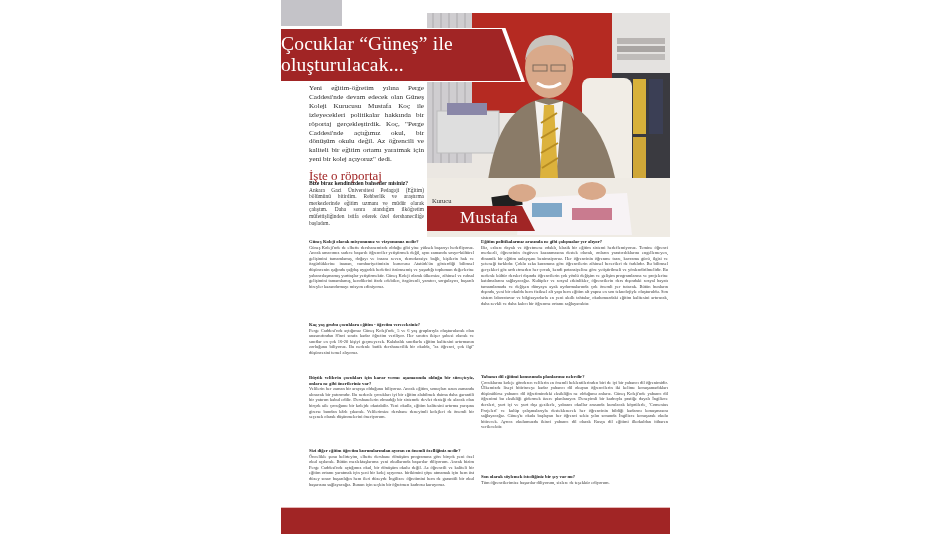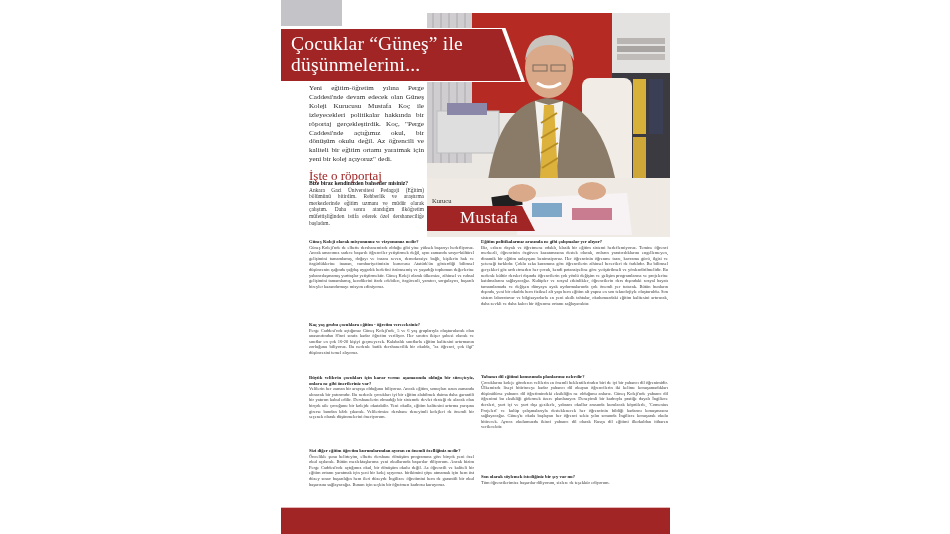--- a/index.html
+++ b/index.html
@@ -3,21 +3,21 @@
   <meta charset="utf-8">
   <style>
     html, body { margin:0; padding:0; background:#ffffff; }
     body { width:950px; height:534px; position:relative; overflow:hidden; font-family:"Liberation Serif", "DejaVu Serif", serif; color:#222; }
     .page { position:absolute; left:281px; top:0; width:390px; height:534px; background:#ffffff; }
     .grey-block { position:absolute; left:0; top:0; width:61px; height:26px; background:#c4c3c8; }
     .photo { position:absolute; left:146px; top:13px; width:243px; height:224px; overflow:hidden; background:#e9e6e1; }
     .photo svg { width:100%; height:100%; display:block; }
     .title-banner { position:absolute; left:0; top:29px; width:240px; height:52px; background:#a12525; clip-path:polygon(0 0, 92% 0, 100% 100%, 0 100%); box-shadow:0 0 0 1px #fff; }
     .title-banner-border { position:absolute; left:0; top:28px; width:244px; height:54px; background:#fff; clip-path:polygon(0 0, 92% 0, 100% 100%, 0 100%); }
-    .title-text { position:absolute; left:10px; top:4px; font-size:19.5px; line-height:21px; color:#fff; font-weight:normal; letter-spacing:0.2px; }
+    .title-text { position:absolute; left:0; top:4px; font-size:19.5px; line-height:21px; color:#fff; font-weight:normal; letter-spacing:0.2px; }
     .intro { position:absolute; left:28px; top:84px; width:115px; font-size:7.1px; line-height:8.9px; text-align:justify; color:#2a2a2a;font-family:Liberation Serif, serif; }
     .section-link { position:absolute; left:28px; top:168px; font-size:13px; color:#a12525; }
     .q-block { position:absolute; font-size:4.5px; line-height:5.6px; color:#3a3a3a; text-align:justify; }
     .q-block .q { font-weight:bold; color:#1a1a1a; font-size:4.7px; }
     .q-block.big { font-size:5.4px; line-height:6.6px; }
     .q-block.big .q { font-size:5.6px; }
     .name-caption-label { position:absolute; left:151px; top:197px; font-size:6.5px; color:#333; }
     .name-banner { position:absolute; left:146px; top:206px; width:108px; height:25px; background:#a12525; clip-path:polygon(0 0, 88% 0, 100% 100%, 0 100%); }
     .name-text { position:absolute; left:7px; top:2px; font-size:17px; color:#fff; letter-spacing:0.3px;margin-left:26px; }
     .bottom-bar { position:absolute; left:0; top:507px; width:389px; height:26px; background:#a12525; border-top:1px solid #e5b6b6; }
@@ -74,21 +74,21 @@
       <rect x="65" y="182" width="30" height="12" fill="#202020" transform="rotate(-8 80 188)"></rect>
       <ellipse cx="95" cy="180" rx="14" ry="9" fill="#d9a98a"></ellipse>
       <ellipse cx="165" cy="178" rx="14" ry="9" fill="#d9a98a"></ellipse>
     </svg>
   </div>
 
   <div class="title-banner-border"></div>
   <div class="title-banner">
     <div class="title-text">
       <div>Çocuklar “Güneş” ile</div>
-      <div>düşünmelerini...</div>
+      <div>oluşturulacak...</div>
     </div>
   </div>
 
   <div class="intro">Yeni eğitim-öğretim yılına Perge Caddesi'nde devam edecek olan Güneş Koleji Kurucusu Mustafa Koç ile izleyecekleri politikalar hakkında bir röportaj gerçekleştirdik. Koç, "Perge Caddesi'nde açtığımız okul, bir dönüşüm okulu değil. Az öğrencili ve kaliteli bir eğitim ortamı yaratmak için yeni bir kolej açıyoruz" dedi.</div>
   <div class="section-link">İşte o röportaj</div>
 
   <div class="name-caption-label">Kurucu</div>
   <div class="name-banner">
     <div class="name-text">Mustafa KOÇ</div>
   </div>

